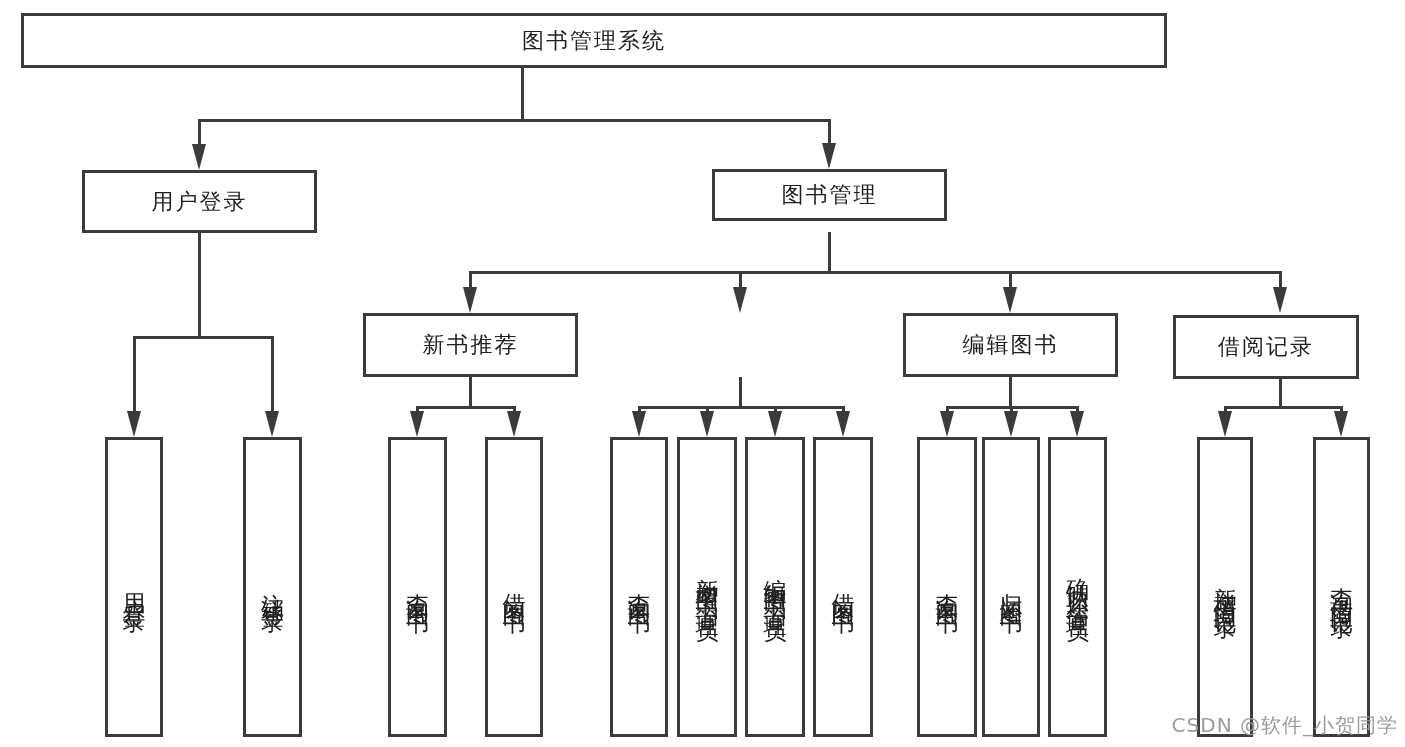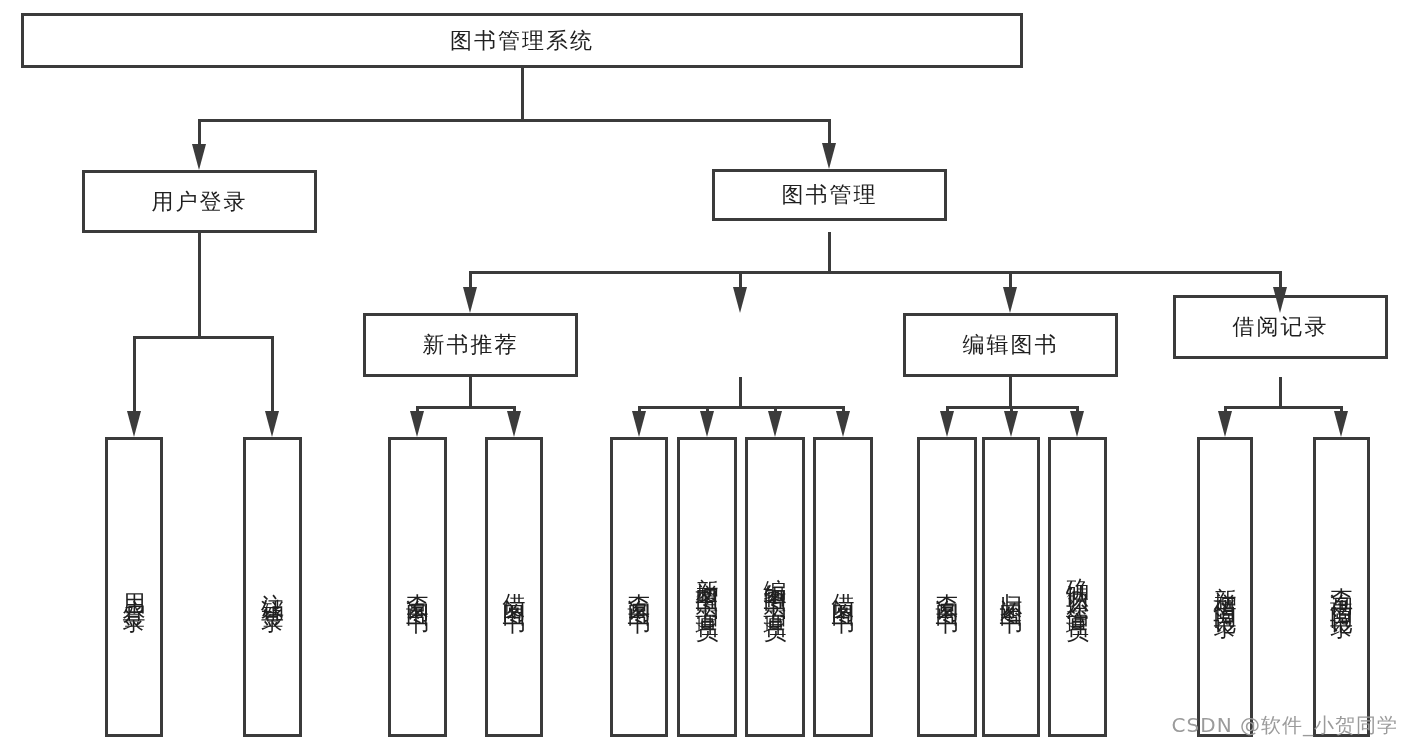--- a/index.html
+++ b/index.html
@@ -69,38 +69,38 @@
     letter-spacing:1px;
     white-space:nowrap;
     z-index:10;
   }
 </style>
 </head>
 <body>
 
 <div class="canvas">
 
-  <div class="node hnode" style="left:21px;top:13px;width:1002px;height:55px">
+  <div class="node hnode" style="left:21px;top:13px;width:1146px;height:55px">
     <span>图书管理系统</span>
   </div>
 
   <div class="node hnode" style="left:82px;top:170px;width:235px;height:63px">
     <span>用户登录</span>
   </div>
   <div class="node hnode" style="left:712px;top:169px;width:235px;height:52px">
     <span>图书管理</span>
   </div>
 
   <div class="node hnode" style="left:363px;top:313px;width:215px;height:64px">
     <span>新书推荐</span>
   </div>
   <div class="node hnode" style="left:903px;top:313px;width:215px;height:64px">
     <span>编辑图书</span>
   </div>
-  <div class="node hnode" style="left:1173px;top:295px;width:215px;height:64px">
+  <div class="node hnode" style="left:1173px;top:315px;width:186px;height:64px">
     <span>借阅记录</span>
   </div>
 
   <div class="node leaf" style="left:105px;top:437px;width:58px;height:300px">
     <span class="vtext">用户登录</span>
   </div>
   <div class="node leaf" style="left:243px;top:437px;width:59px;height:300px">
     <span class="vtext">注销登录</span>
   </div>
 

